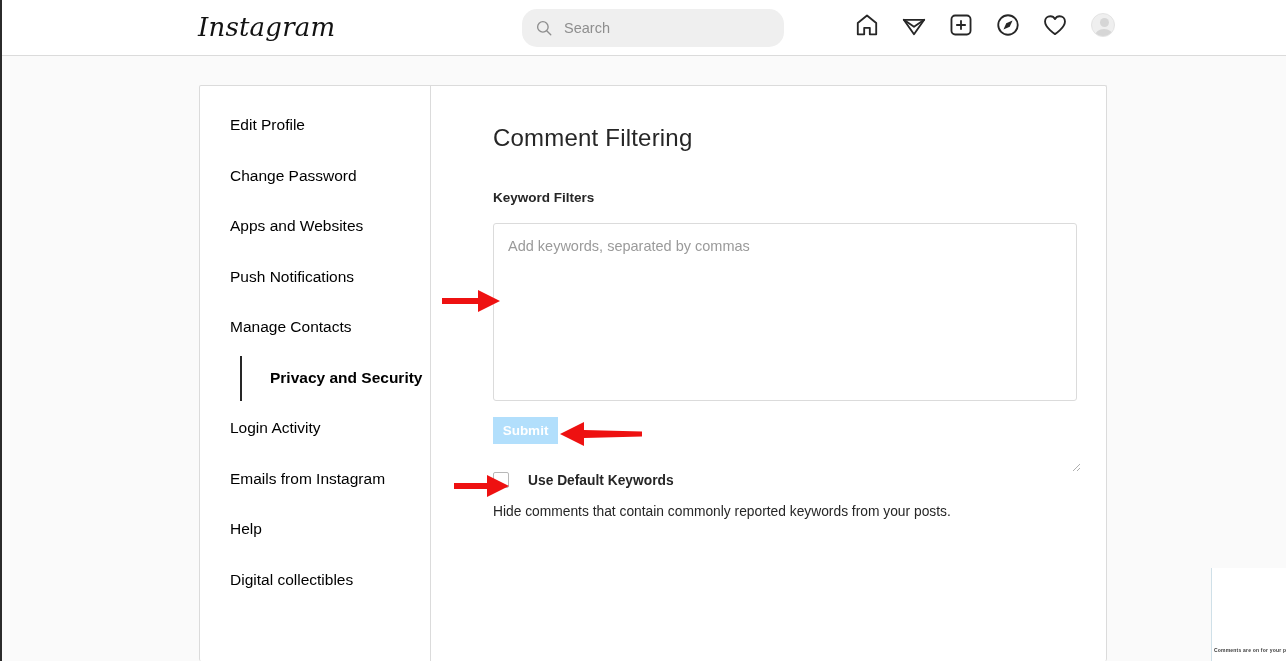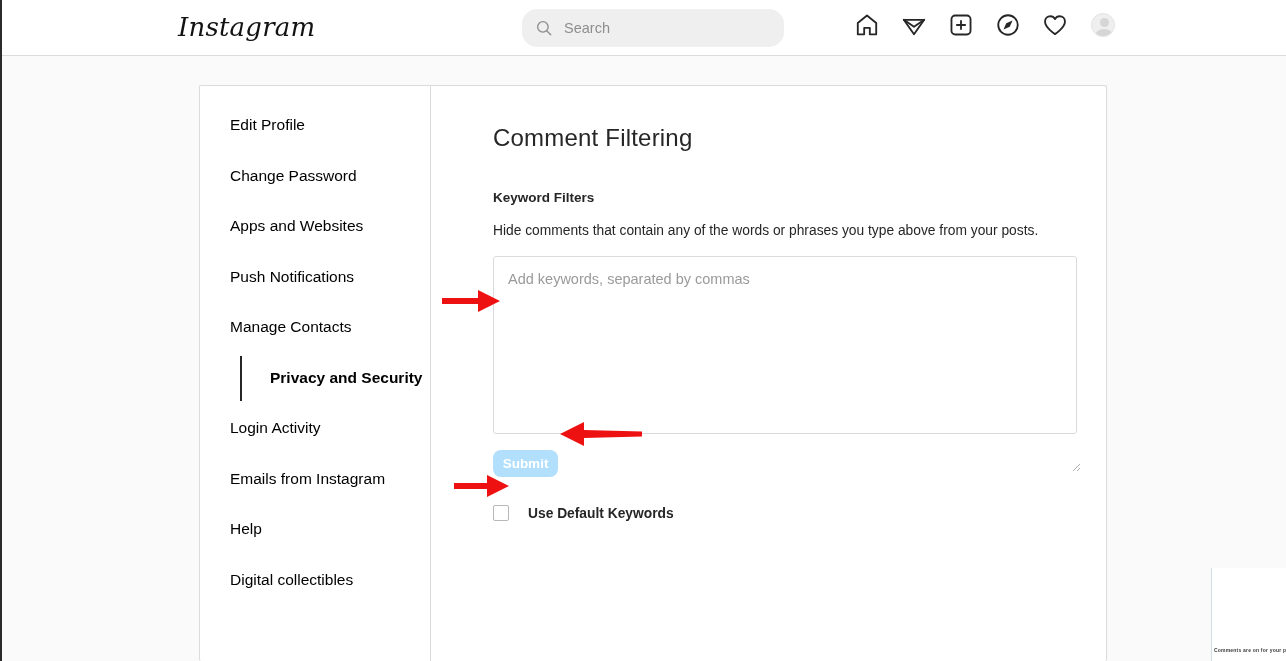--- a/index.html
+++ b/index.html
@@ -25,21 +25,21 @@
     position: absolute;
     left: 0; top: 0;
     width: 1286px;
     height: 56px;
     background: #ffffff;
     border-bottom: 1px solid #dbdbdb;
   }
 
   #logo {
     position: absolute;
-    left: 176px;
+    left: 196px;
     top: 12px;
     font-family: "DejaVu Serif", serif;
     font-style: italic;
     font-size: 26px;
     font-weight: 500;
     color: #121212;
     letter-spacing: 0.2px;
   }
 
   #searchbox {
@@ -193,21 +193,21 @@
     top: 374px;
     width: 12px; height: 12px;
     pointer-events: none;
   }
 
   #submit-btn {
     margin-top: 16px;
     width: 65px;
     height: 27px;
     border: none;
-    border-radius: 8px;
+    border-radius: 0;
     background: #b2dffc;
     color: #ffffff;
     font-family: "Liberation Sans", sans-serif;
     font-size: 13.5px;
     font-weight: bold;
     cursor: pointer;
     display: block;
   }
 
   #checkbox-row {
@@ -321,36 +321,36 @@
       <div class="side-item">Help</div>
       <div class="side-item">Digital collectibles</div>
     </div>
 
     <div id="content">
 
       <div id="page-title">Comment Filtering</div>
 
       <div id="kw-label">Keyword Filters</div>
 
-      <div id="kw-desc">Hide comments that contain any of the words or phrases you type above from your posts.</div>
 
       <textarea id="kw-textarea" placeholder="Add keywords, separated by commas" style=""></textarea>
 
       <svg id="resize-handle" viewBox="0 0 12 12" stroke="#b0b0b0" stroke-width="1">
         <line x1="11" y1="4" x2="4" y2="11"></line>
         <line x1="11" y1="8" x2="8" y2="11"></line>
       </svg>
 
       <button id="submit-btn">Submit</button>
 
       <div id="checkbox-row">
         <div id="default-checkbox"></div>
         <div id="checkbox-label">Use Default Keywords</div>
       </div>
 
+      <div id="default-desc">Hide comments that contain commonly reported keywords from your posts.</div>
     </div>
   </div>
 
   <svg class="arrow" style="left:440px; top:286px; width:62px; height:30px;" viewBox="0 0 62 30">
     <path d="M0 12 L36 12 L36 4 L58 15 L36 26 L36 18 L0 18 Z" fill="#ee1111"></path>
   </svg>
 
   <svg class="arrow" style="left:556px; top:419px; width:84px; height:30px;" viewBox="0 0 84 30">
     <path d="M84 12.5 L26 11 L26 3 L2 15 L26 27 L26 19 L84 17.5 Z" fill="#ee1111"></path>
   </svg>

